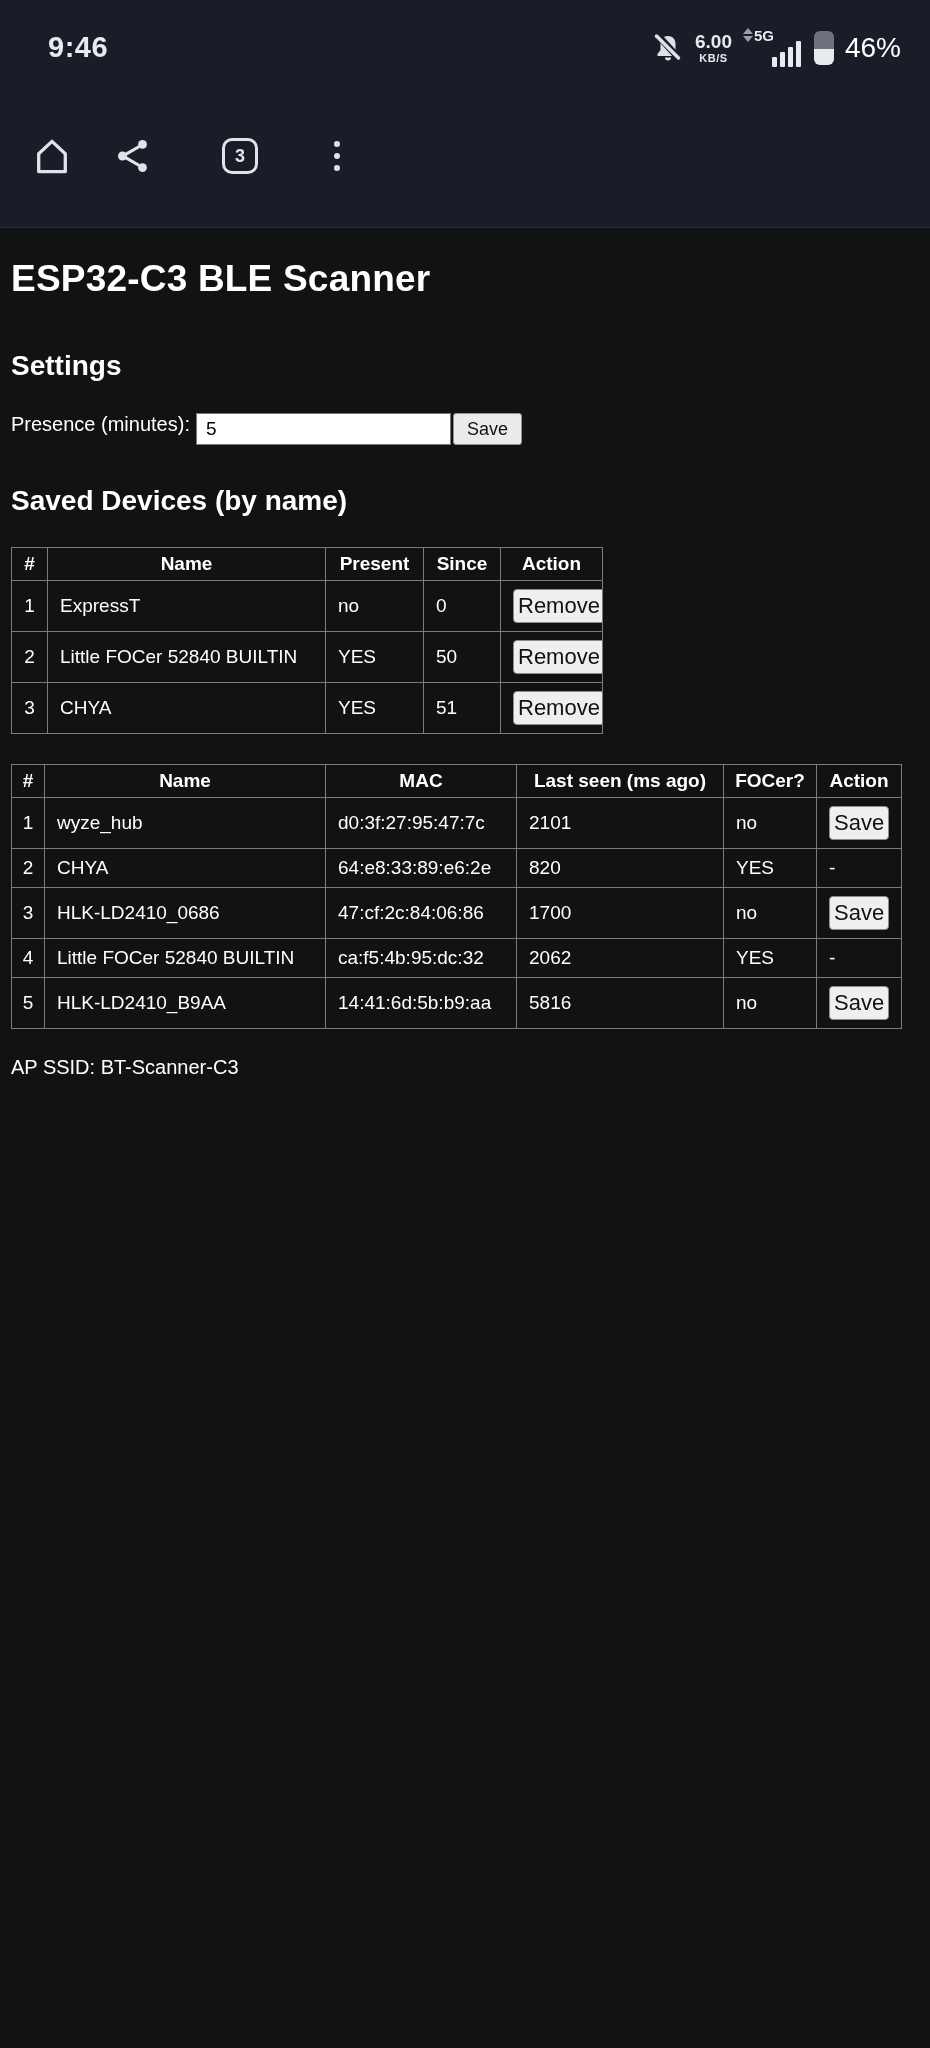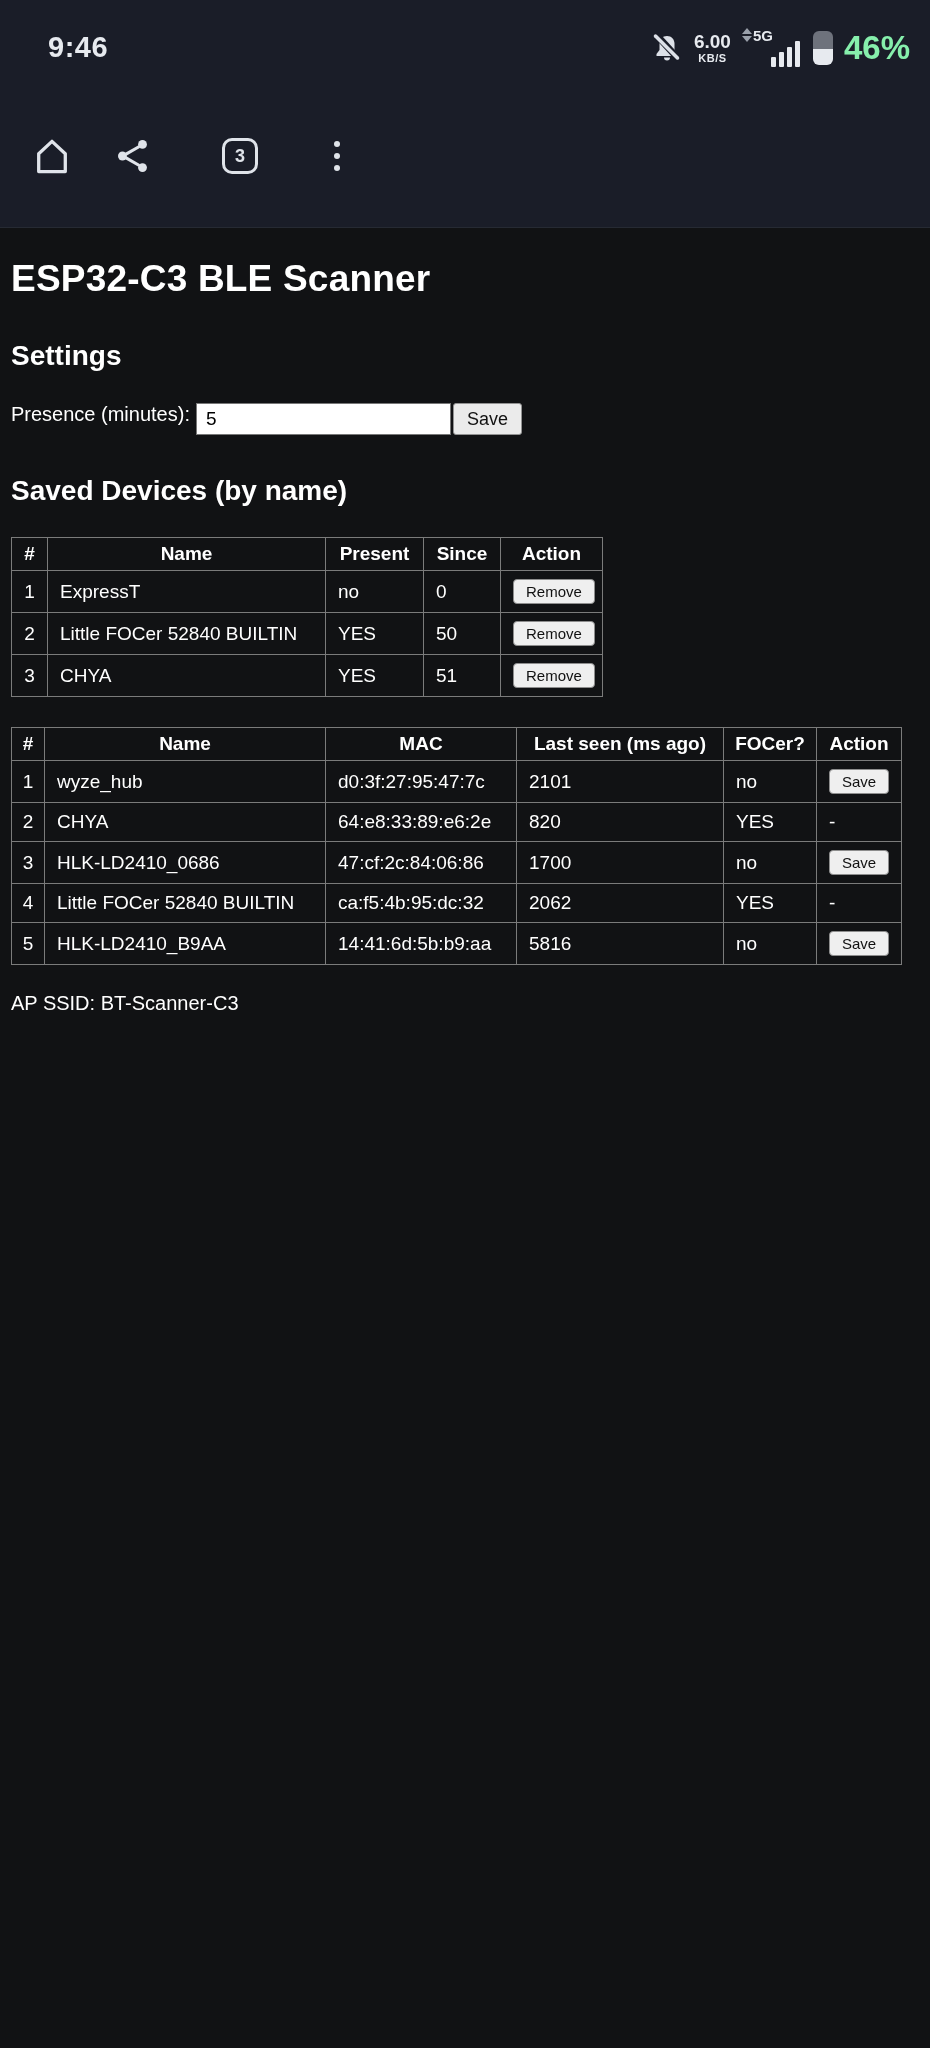--- a/index.html
+++ b/index.html
@@ -8,39 +8,39 @@
   }
   *{box-sizing:border-box}
   html,body{margin:0;padding:0}
   body{
     width:930px;height:2048px;overflow:hidden;background:var(--page-bg);
     font-family:"Liberation Sans",sans-serif;position:relative;
   }
   
   .status-bar{
     height:85px;background:var(--chrome-bg);display:flex;align-items:center;
-    justify-content:space-between;padding:10px 20px 0 48px;
+    justify-content:space-between;padding:10px 29px 0 48px;
   }
   .time{font-size:29px;font-weight:700;color:#e7eaef;letter-spacing:.5px}
   .status-icons{display:flex;align-items:center;gap:11px}
   .speed{display:flex;flex-direction:column;align-items:center;line-height:1;color:#e7eaef}
   .speed-val{font-size:19px;font-weight:700}
   .speed-unit{font-size:11px;font-weight:700;margin-top:2px;letter-spacing:.5px}
   .net{position:relative;width:60px;height:38px}
   .net-label{position:absolute;top:-2px;left:0;display:flex;align-items:center}
   .arrows{display:flex;flex-direction:column;gap:2px;margin-right:1px}
   .arr-up{width:0;height:0;border-left:5px solid transparent;border-right:5px solid transparent;border-bottom:6px solid #9aa0ab}
   .arr-dn{width:0;height:0;border-left:5px solid transparent;border-right:5px solid transparent;border-top:6px solid #9aa0ab}
   .fiveg{font-size:15px;font-weight:700;color:#e7eaef}
   .bars{position:absolute;bottom:0;right:2px;display:flex;align-items:flex-end;gap:3px}
   .bar{width:5px;background:#e7eaef;border-radius:1px}
   .b1{height:10px}.b2{height:15px}.b3{height:20px}.b4{height:26px}
   .battery{width:20px;height:34px;border-radius:6px;
     background:linear-gradient(to top,#e7eaef 46%,#6e727c 46%)}
-  .batt-pct{font-size:33px;font-weight:700;color:#86efac}
+  .batt-pct{font-size:28px;font-weight:400;color:#ffffff}
   
   .toolbar{
     height:143px;background:var(--chrome-bg);display:flex;align-items:center;
     border-bottom:1px solid #262a33;
   }
   .home-btn{margin-left:30px;flex:0 0 auto;display:flex}
   .url-pill{
     width:497px;height:92px;border-radius:46px;background:var(--pill-bg);
     margin-left:32px;display:flex;align-items:center;padding-left:20px;flex:0 0 auto;
   }
@@ -51,43 +51,43 @@
     margin-left:70px;width:36px;height:36px;border:3px solid var(--chrome-ico);
     border-radius:10px;display:flex;align-items:center;justify-content:center;
   }
   .tab-count{font-size:18px;font-weight:700;color:var(--chrome-ico)}
   .kebab{margin-left:72px;display:flex;flex-direction:column;gap:6px;padding:4px}
   .kebab span{width:6px;height:6px;border-radius:50%;background:var(--chrome-ico)}
   
   .page{padding:0 11px;color:var(--text)}
   h1{font-size:37px;font-weight:700;margin:30px 0 0;letter-spacing:.2px}
   h2{font-size:28px;font-weight:700;color:var(--text)}
-  .h2-settings{margin:40px 0 0}
+  .h2-settings{margin:50px 0 0}
   .h2-saved{margin:40px 0 0}
   .h2-recent{margin:36px 0 0}
   .form-row{margin-top:31px;display:flex;align-items:flex-start}
   .form-row label{font-size:20px}
   .presence-input{
     width:255px;height:32px;margin-left:6px;border:1px solid #777;background:#fff;
     color:#000;font-size:19px;padding:2px 9px;font-family:"Liberation Sans",sans-serif;
   }
   .settings-save{
     height:32px;margin-left:2px;font-size:18px;background:#ebebeb;border:1px solid #929292;
     border-radius:3px;padding:0 13px;color:#111;font-family:"Liberation Sans",sans-serif;
   }
   table{border-collapse:collapse;margin-top:30px;table-layout:fixed}
   #saved-table{width:591px}
   #seen-table{width:890px}
   th,td{border:1.5px solid var(--tbl-border)}
   th{font-size:19px;font-weight:700;padding:5px 8px;text-align:center;overflow:hidden}
   td{font-size:19px;padding:8px 12px;text-align:left;overflow:hidden}
   td.num{text-align:center;padding:8px 2px}
   .cell-btn{
-    font-size:15px;background:var(--btn-bg);border:1px solid #8d8d8d;border-radius:4px;
-    padding:3px 12px;color:#111;font-family:"Liberation Sans",sans-serif;
+    font-size:22px;background:var(--btn-bg);border:1px solid #8d8d8d;border-radius:4px;
+    padding:3px 4px;color:#111;font-family:"Liberation Sans",sans-serif;
   }
   .footer-text{font-size:20px;margin:27px 0 0}
 </style>
 </head>
 <body>
 
 <div class="status-bar">
   <span class="time">9:46</span>
   <div class="status-icons">
     <span style="display:flex">

